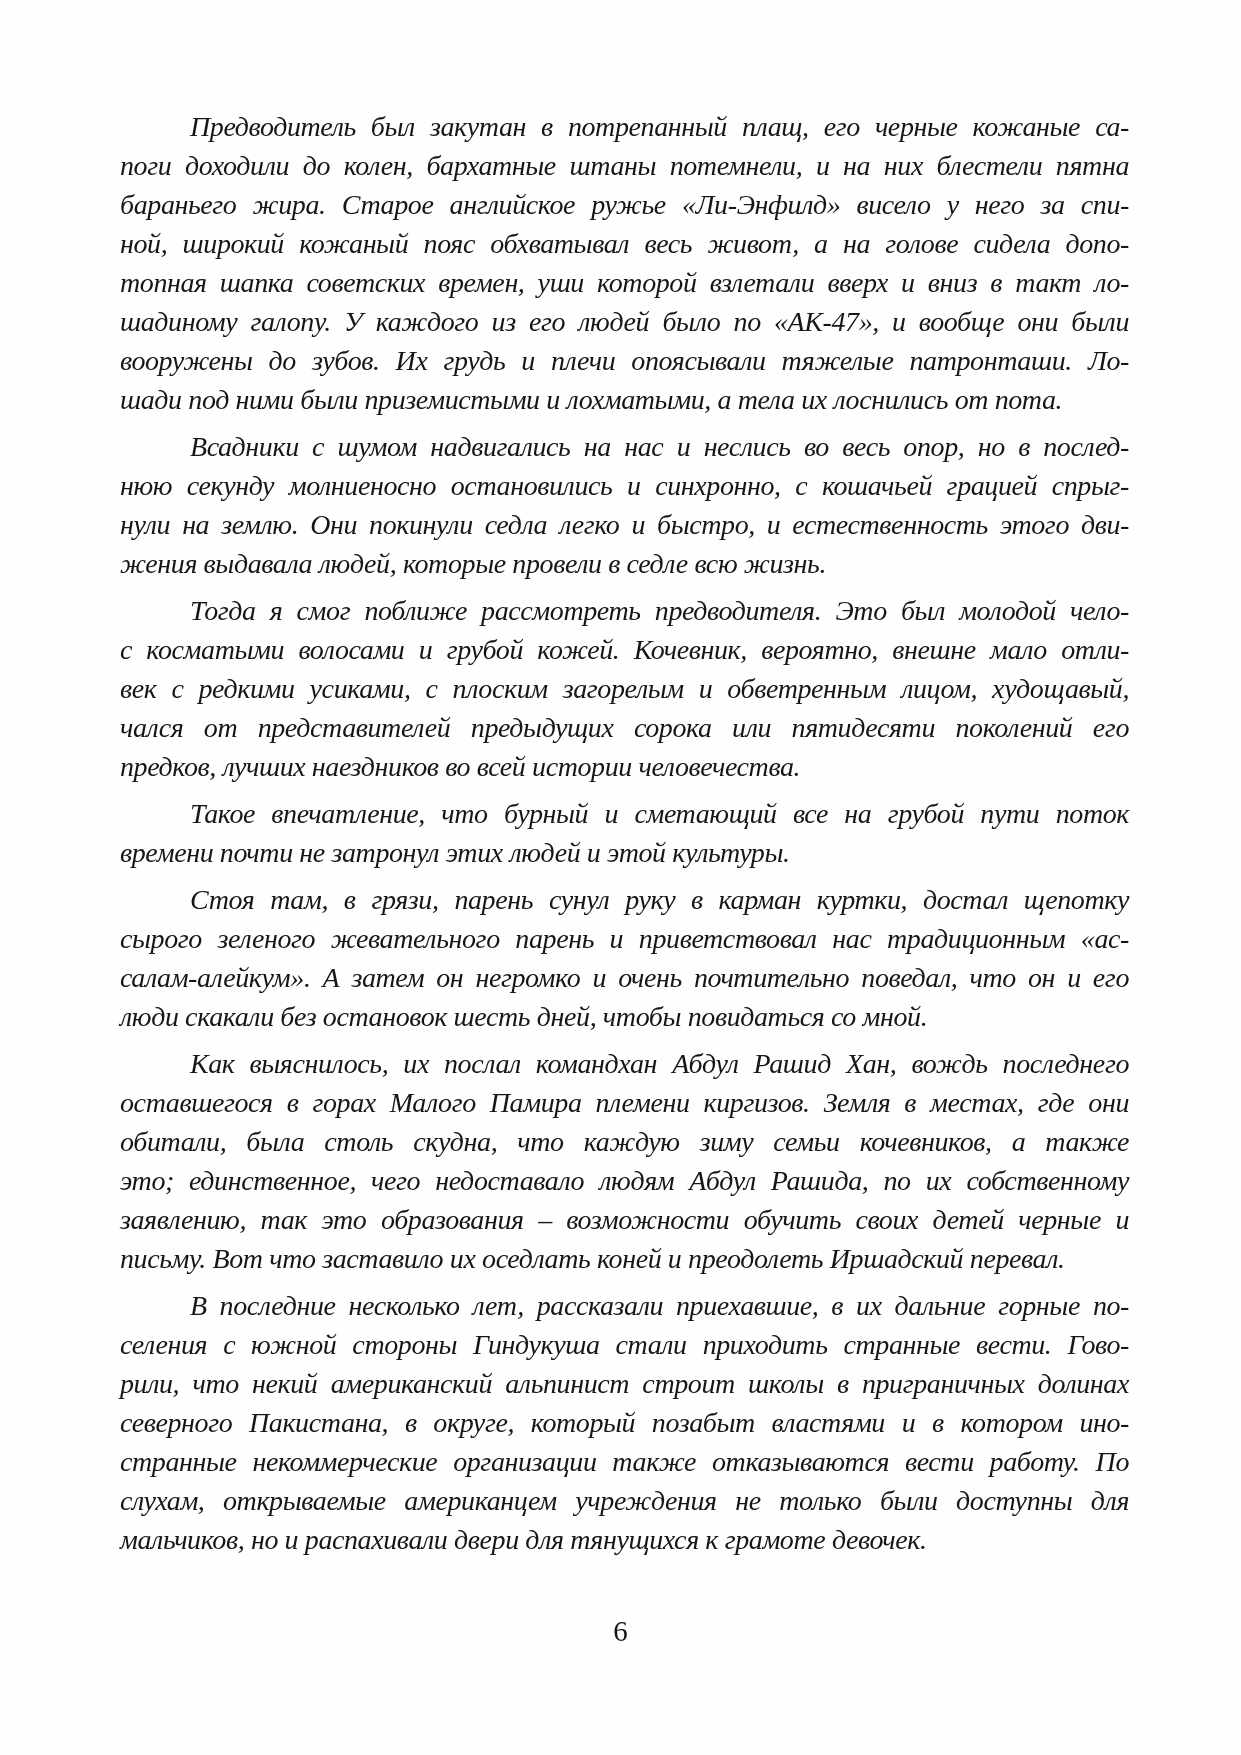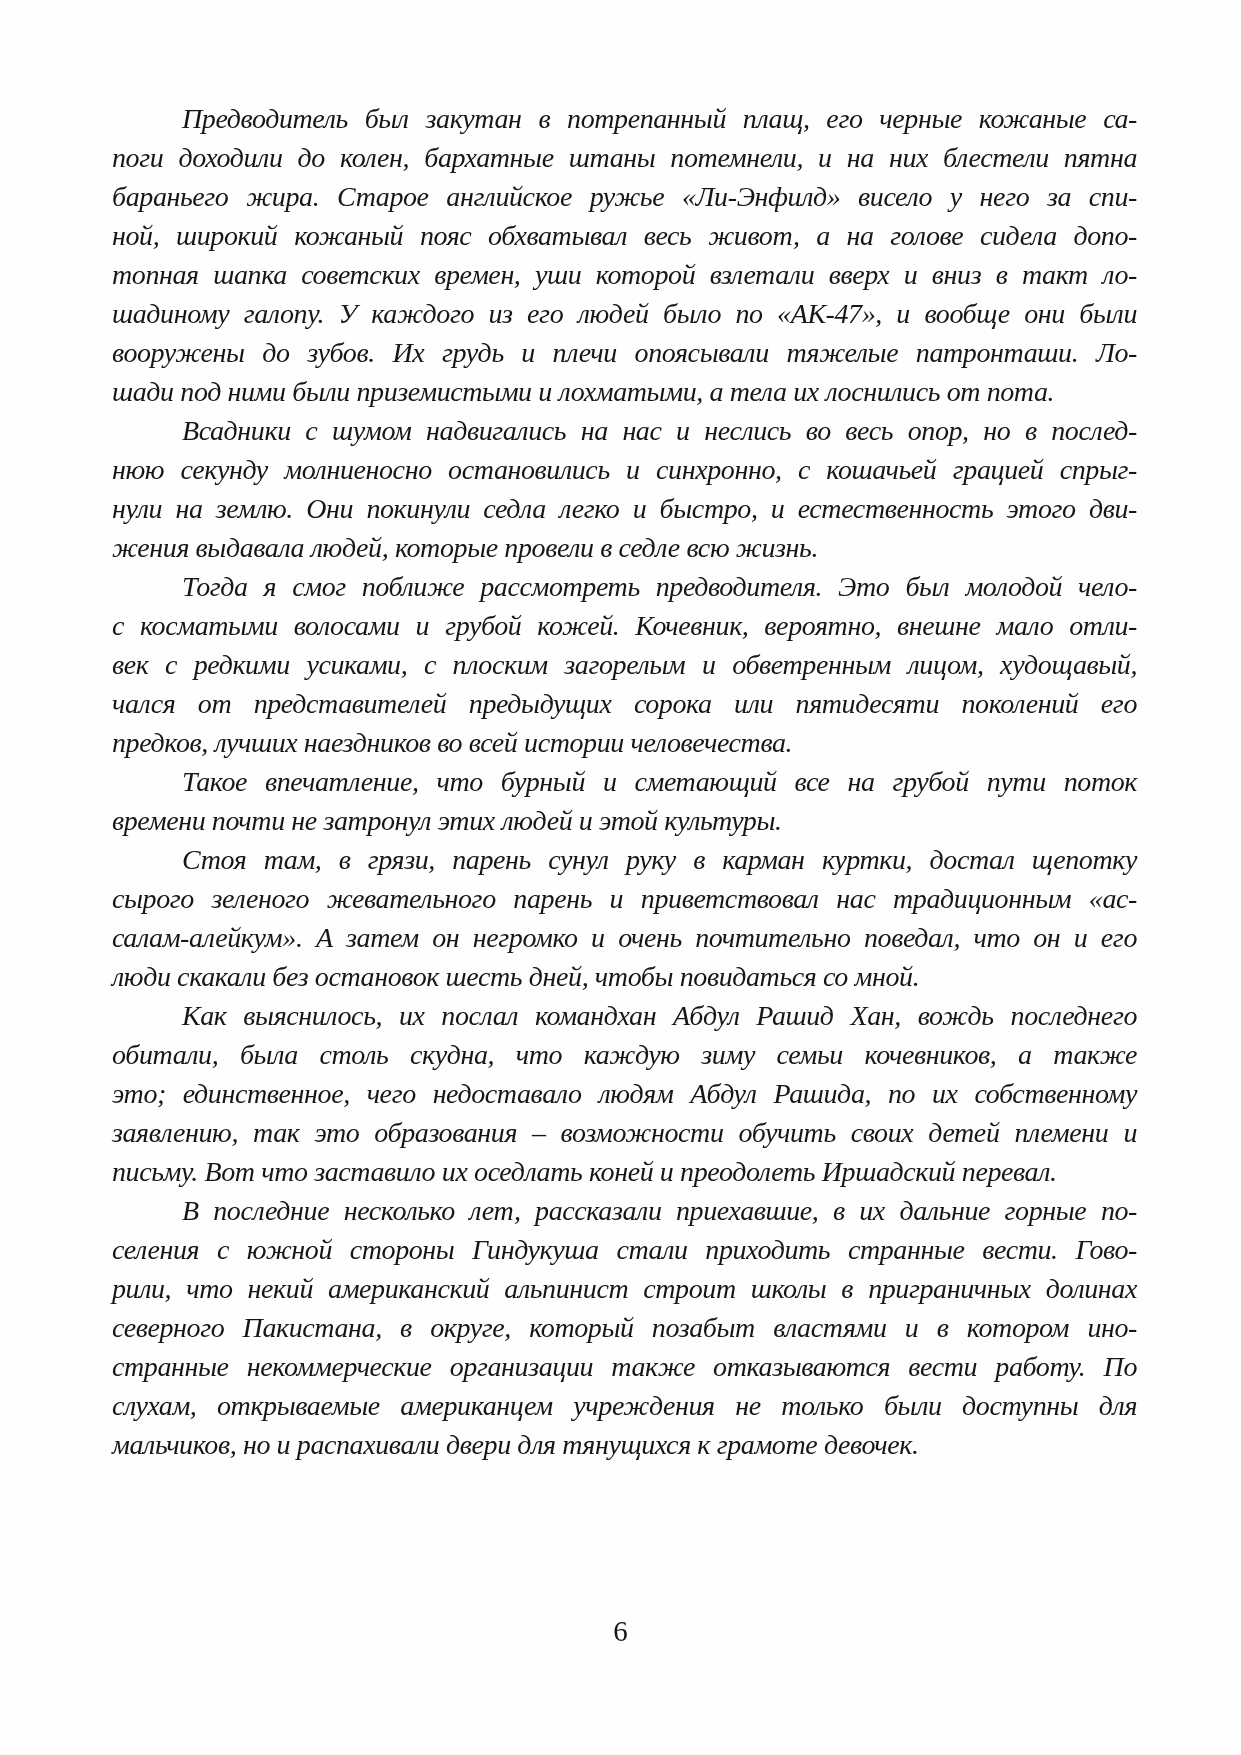--- a/index.html
+++ b/index.html
@@ -21,21 +21,21 @@
     top: 99px;
     width: 1025px;
     font-family: "Liberation Serif", serif;
     font-style: italic;
     font-size: 28px;
     line-height: 39px;
     letter-spacing: -0.4px;
     color: #161616;
   }
   .paragraph {
-    margin: 0;
+    margin: 8px;
     padding: 0;
   }
   .line {
     text-align: justify;
     text-align-last: justify;
     min-height: 39px;
   }
   .line.first {
     text-indent: 70px;
   }
@@ -88,23 +88,24 @@
         <div class="line last">времени почти не затронул этих людей и этой культуры.</div>
       </div>
       <div class="paragraph">
         <div class="line first">Стоя там, в грязи, парень сунул руку в карман куртки, достал щепотку</div>
         <div class="line">сырого зеленого жевательного парень и приветствовал нас традиционным «ас-</div>
         <div class="line">салам-алейкум». А затем он негромко и очень почтительно поведал, что он и его</div>
         <div class="line last">люди скакали без остановок шесть дней, чтобы повидаться со мной.</div>
       </div>
       <div class="paragraph">
         <div class="line first">Как выяснилось, их послал командхан Абдул Рашид Хан, вождь последнего</div>
+        <div class="line">оставшегося в горах Малого Памира племени киргизов. Земля в местах, где они</div>
         <div class="line">обитали, была столь скудна, что каждую зиму семьи кочевников, а также</div>
         <div class="line">это; единственное, чего недоставало людям Абдул Рашида, по их собственному</div>
-        <div class="line">заявлению, так это образования – возможности обучить своих детей племени и</div>
+        <div class="line">заявлению, так это образования – возможности обучить своих детей черные и</div>
         <div class="line last">письму. Вот что заставило их оседлать коней и преодолеть Иршадский перевал.</div>
       </div>
       <div class="paragraph">
         <div class="line first">В последние несколько лет, рассказали приехавшие, в их дальние горные по-</div>
         <div class="line">селения с южной стороны Гиндукуша стали приходить странные вести. Гово-</div>
         <div class="line">рили, что некий американский альпинист строит школы в приграничных долинах</div>
         <div class="line">северного Пакистана, в округе, который позабыт властями и в котором ино-</div>
         <div class="line">странные некоммерческие организации также отказываются вести работу. По</div>
         <div class="line">слухам, открываемые американцем учреждения не только были доступны для</div>
         <div class="line last">мальчиков, но и распахивали двери для тянущихся к грамоте девочек.</div>

